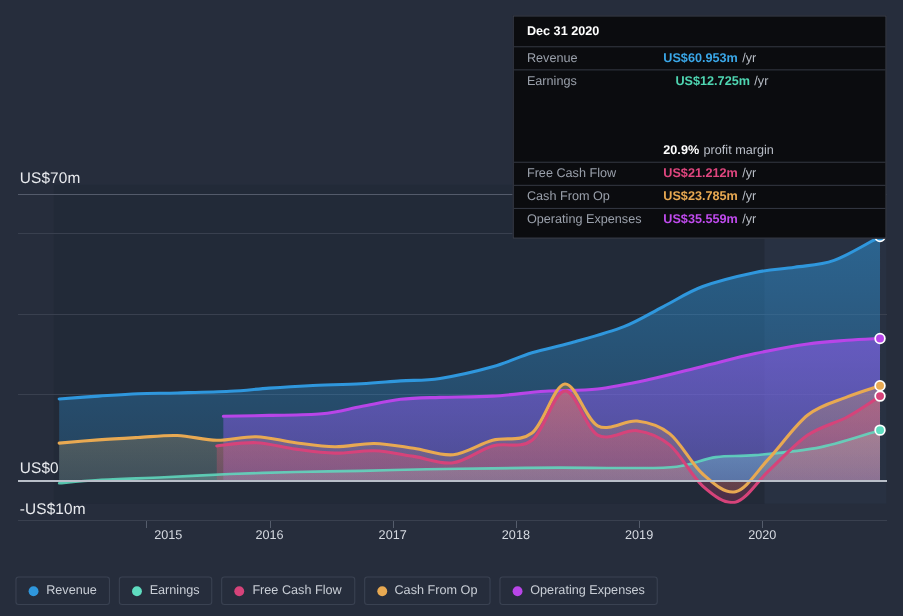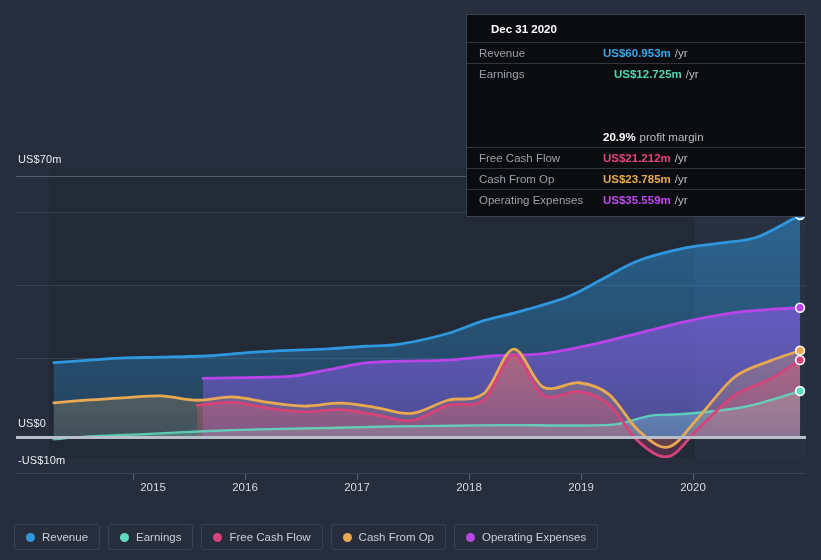--- a/index.html
+++ b/index.html
@@ -21,21 +21,21 @@
     position: absolute;
     left: 0; top: 0;
     width: 821px; height: 505px;
     display: block;
   }
 
   
   .y-label {
     position: absolute;
     color: #e8eaee;
-    font-size: 11px;
+    font-size: 14px;
     letter-spacing: .1px;
     white-space: nowrap;
     pointer-events: none;
   }
   .x-label {
     position: absolute;
     color: #d5d9e0;
     font-size: 11.5px;
     white-space: nowrap;
     transform: translateX(-50%);
@@ -47,21 +47,21 @@
     left: 466px; top: 14px;
     width: 340px;
     background: #0b0c0f;
     border: 1px solid #3c4250;
     padding: 8px 0 6px 0;
   }
   #tooltip .tt-date {
     color: #ffffff;
     font-weight: bold;
     font-size: 11.5px;
-    padding: 0 12px 7px 24px;
+    padding: 0 12px 7px 12px;
   }
   .tt-row {
     display: flex;
     align-items: baseline;
     padding: 4px 12px 4px 12px;
     border-top: 1px solid #31353f;
     font-size: 11.5px;
   }
   .tt-row.no-rule { border-top: none; padding-top: 2px; }
   .tt-label {

